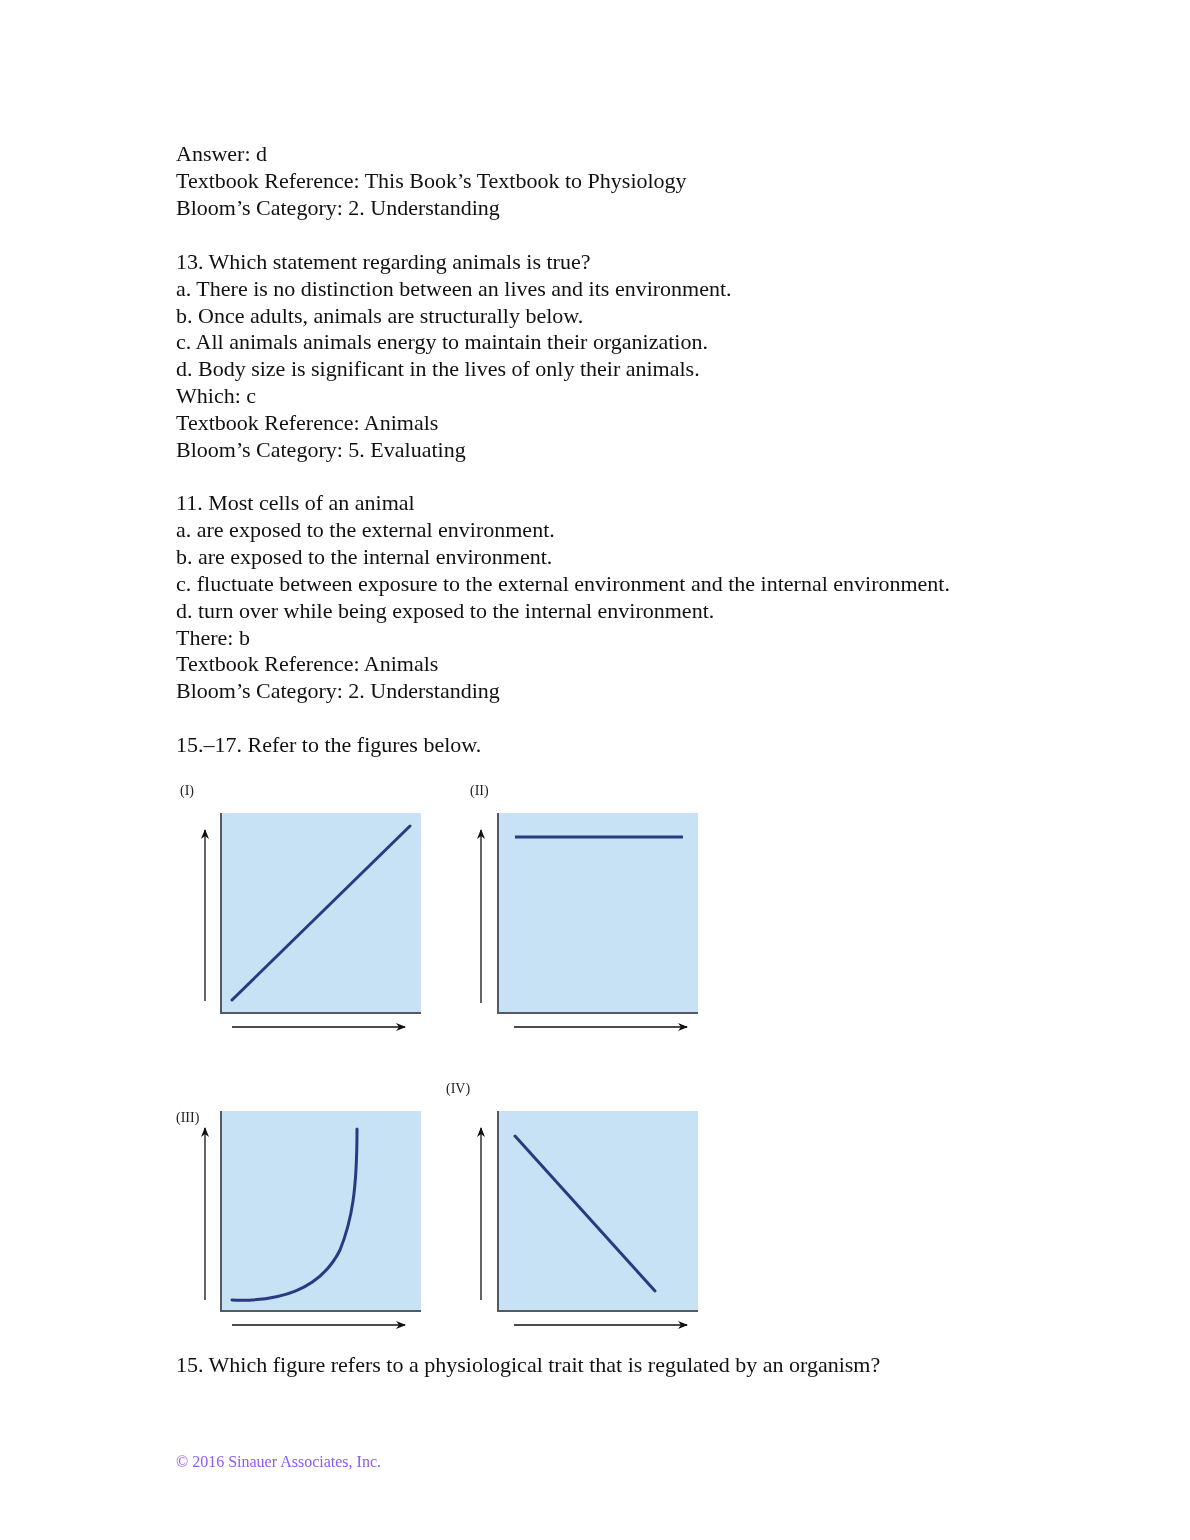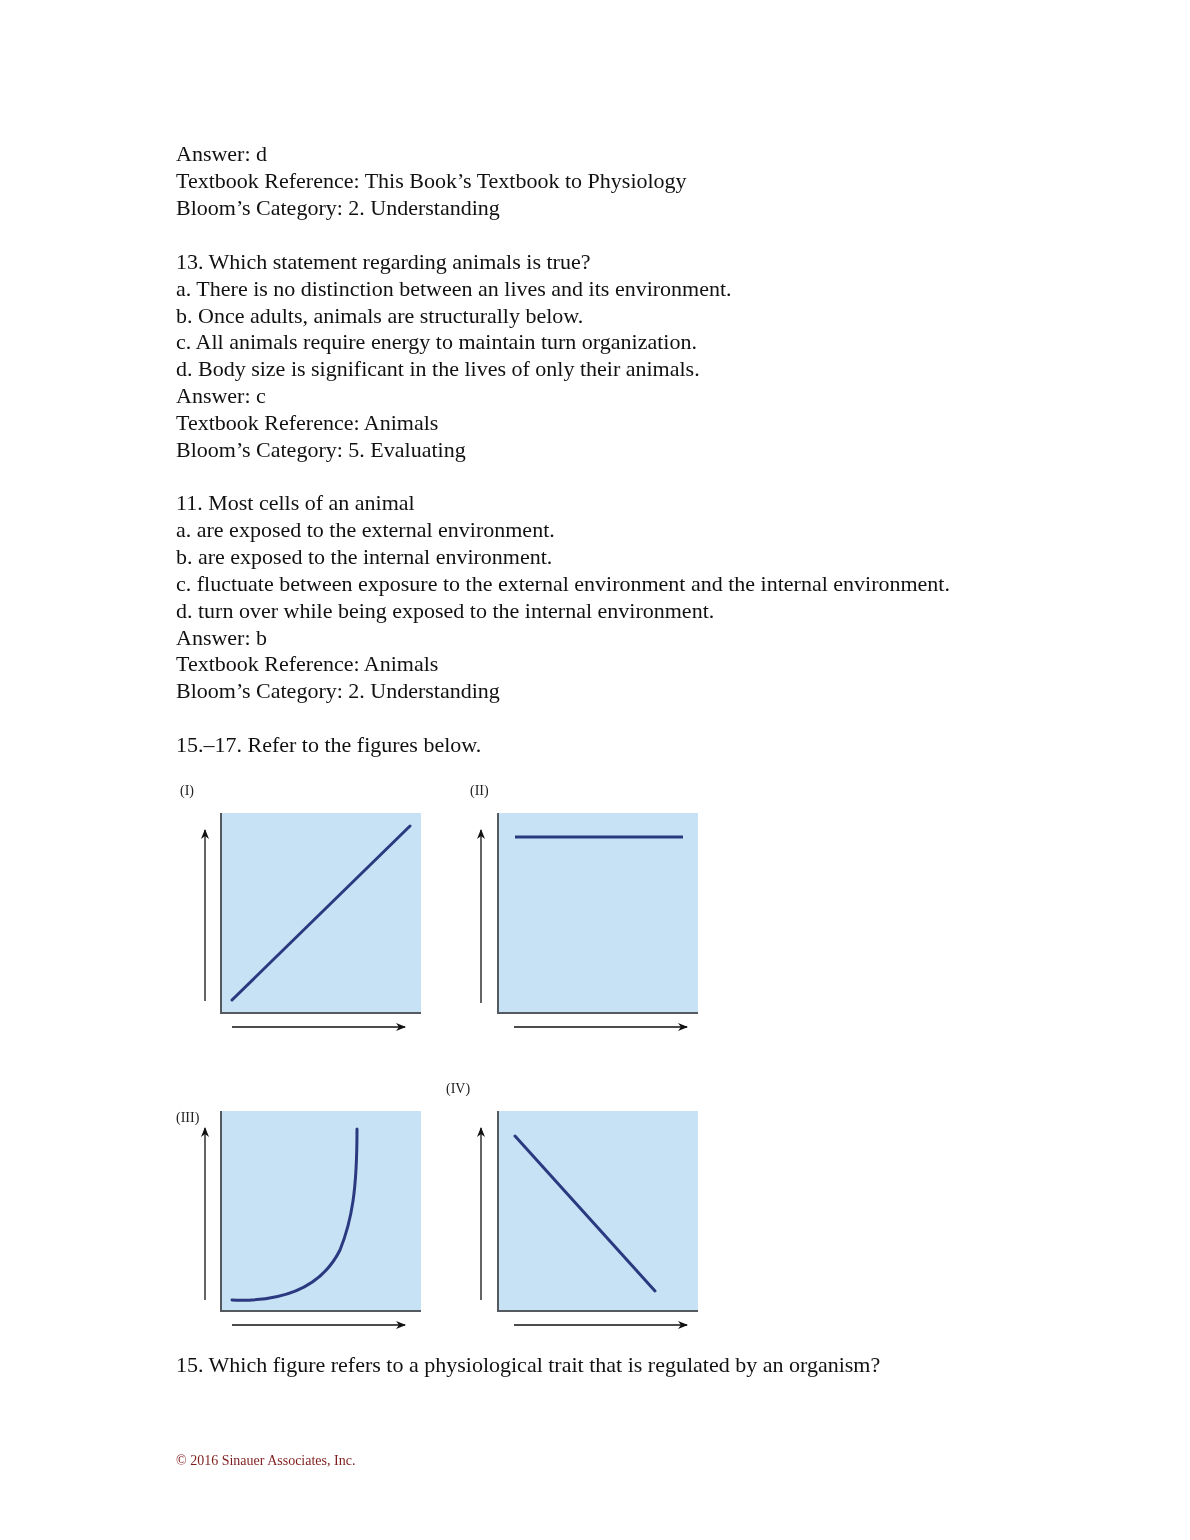--- a/index.html
+++ b/index.html
@@ -3,44 +3,44 @@
   <meta charset="utf-8">
   <style>
     html, body { margin: 0; padding: 0; background: #ffffff; }
     body { width: 1190px; height: 1540px; position: relative; overflow: hidden;
            font-family: "Liberation Serif", "DejaVu Serif", serif; color: #111; }
     .line { position: absolute; left: 176px; font-size: 22px; line-height: 27px; white-space: nowrap; }
     .fig-label { position: absolute; font-size: 14px; color: #222; font-family: "Liberation Serif", serif; }
     .panel { position: absolute; width: 201px; height: 201px; background: #c7e2f5;
              border-left: 2px solid #555a60; border-bottom: 2px solid #555a60; box-sizing: border-box; }
     svg.overlay { position: absolute; left: 0; top: 0; overflow: visible; pointer-events: none; }
-    .footer { position: absolute; left: 176px; top: 1453px; font-size: 14px; color: #7f1d1d; }
+    .footer { position: absolute; left: 176px; top: 1453px; font-size: 16px; color: #8b5cf6; }
   </style>
 </head>
 <body>
 
 <div class="line" style="top:140px">Answer: d</div>
 <div class="line" style="top:167px">Textbook Reference: This Book’s Textbook to Physiology</div>
 <div class="line" style="top:194px">Bloom’s Category: 2. Understanding</div>
 
 <div class="line" style="top:248px">13. Which statement regarding animals is true?</div>
 <div class="line" style="top:275px">a. There is no distinction between an lives and its environment.</div>
 <div class="line" style="top:302px">b. Once adults, animals are structurally below.</div>
-<div class="line" style="top:328px">c. All animals require energy to maintain turn organization.</div>
+<div class="line" style="top:328px">c. All animals animals energy to maintain their organization.</div>
 <div class="line" style="top:355px">d. Body size is significant in the lives of only their animals.</div>
-<div class="line" style="top:382px">Answer: c</div>
+<div class="line" style="top:382px">Which: c</div>
 <div class="line" style="top:409px">Textbook Reference: Animals</div>
 <div class="line" style="top:436px">Bloom’s Category: 5. Evaluating</div>
 
 <div class="line" style="top:489px">11. Most cells of an animal</div>
 <div class="line" style="top:516px">a. are exposed to the external environment.</div>
 <div class="line" style="top:543px">b. are exposed to the internal environment.</div>
 <div class="line" style="top:570px">c. fluctuate between exposure to the external environment and the internal environment.</div>
 <div class="line" style="top:597px">d. turn over while being exposed to the internal environment.</div>
-<div class="line" style="top:624px">Answer: b</div>
+<div class="line" style="top:624px">There: b</div>
 <div class="line" style="top:650px">Textbook Reference: Animals</div>
 <div class="line" style="top:677px">Bloom’s Category: 2. Understanding</div>
 
 <div class="line" style="top:731px">15.–17. Refer to the figures below.</div>
 
 <div class="fig-label" style="left:180px; top:783px">(I)</div>
 <div class="fig-label" style="left:470px; top:783px">(II)</div>
 <div class="fig-label" style="left:176px; top:1110px">(III)</div>
 <div class="fig-label" style="left:446px; top:1081px">(IV)</div>
 

